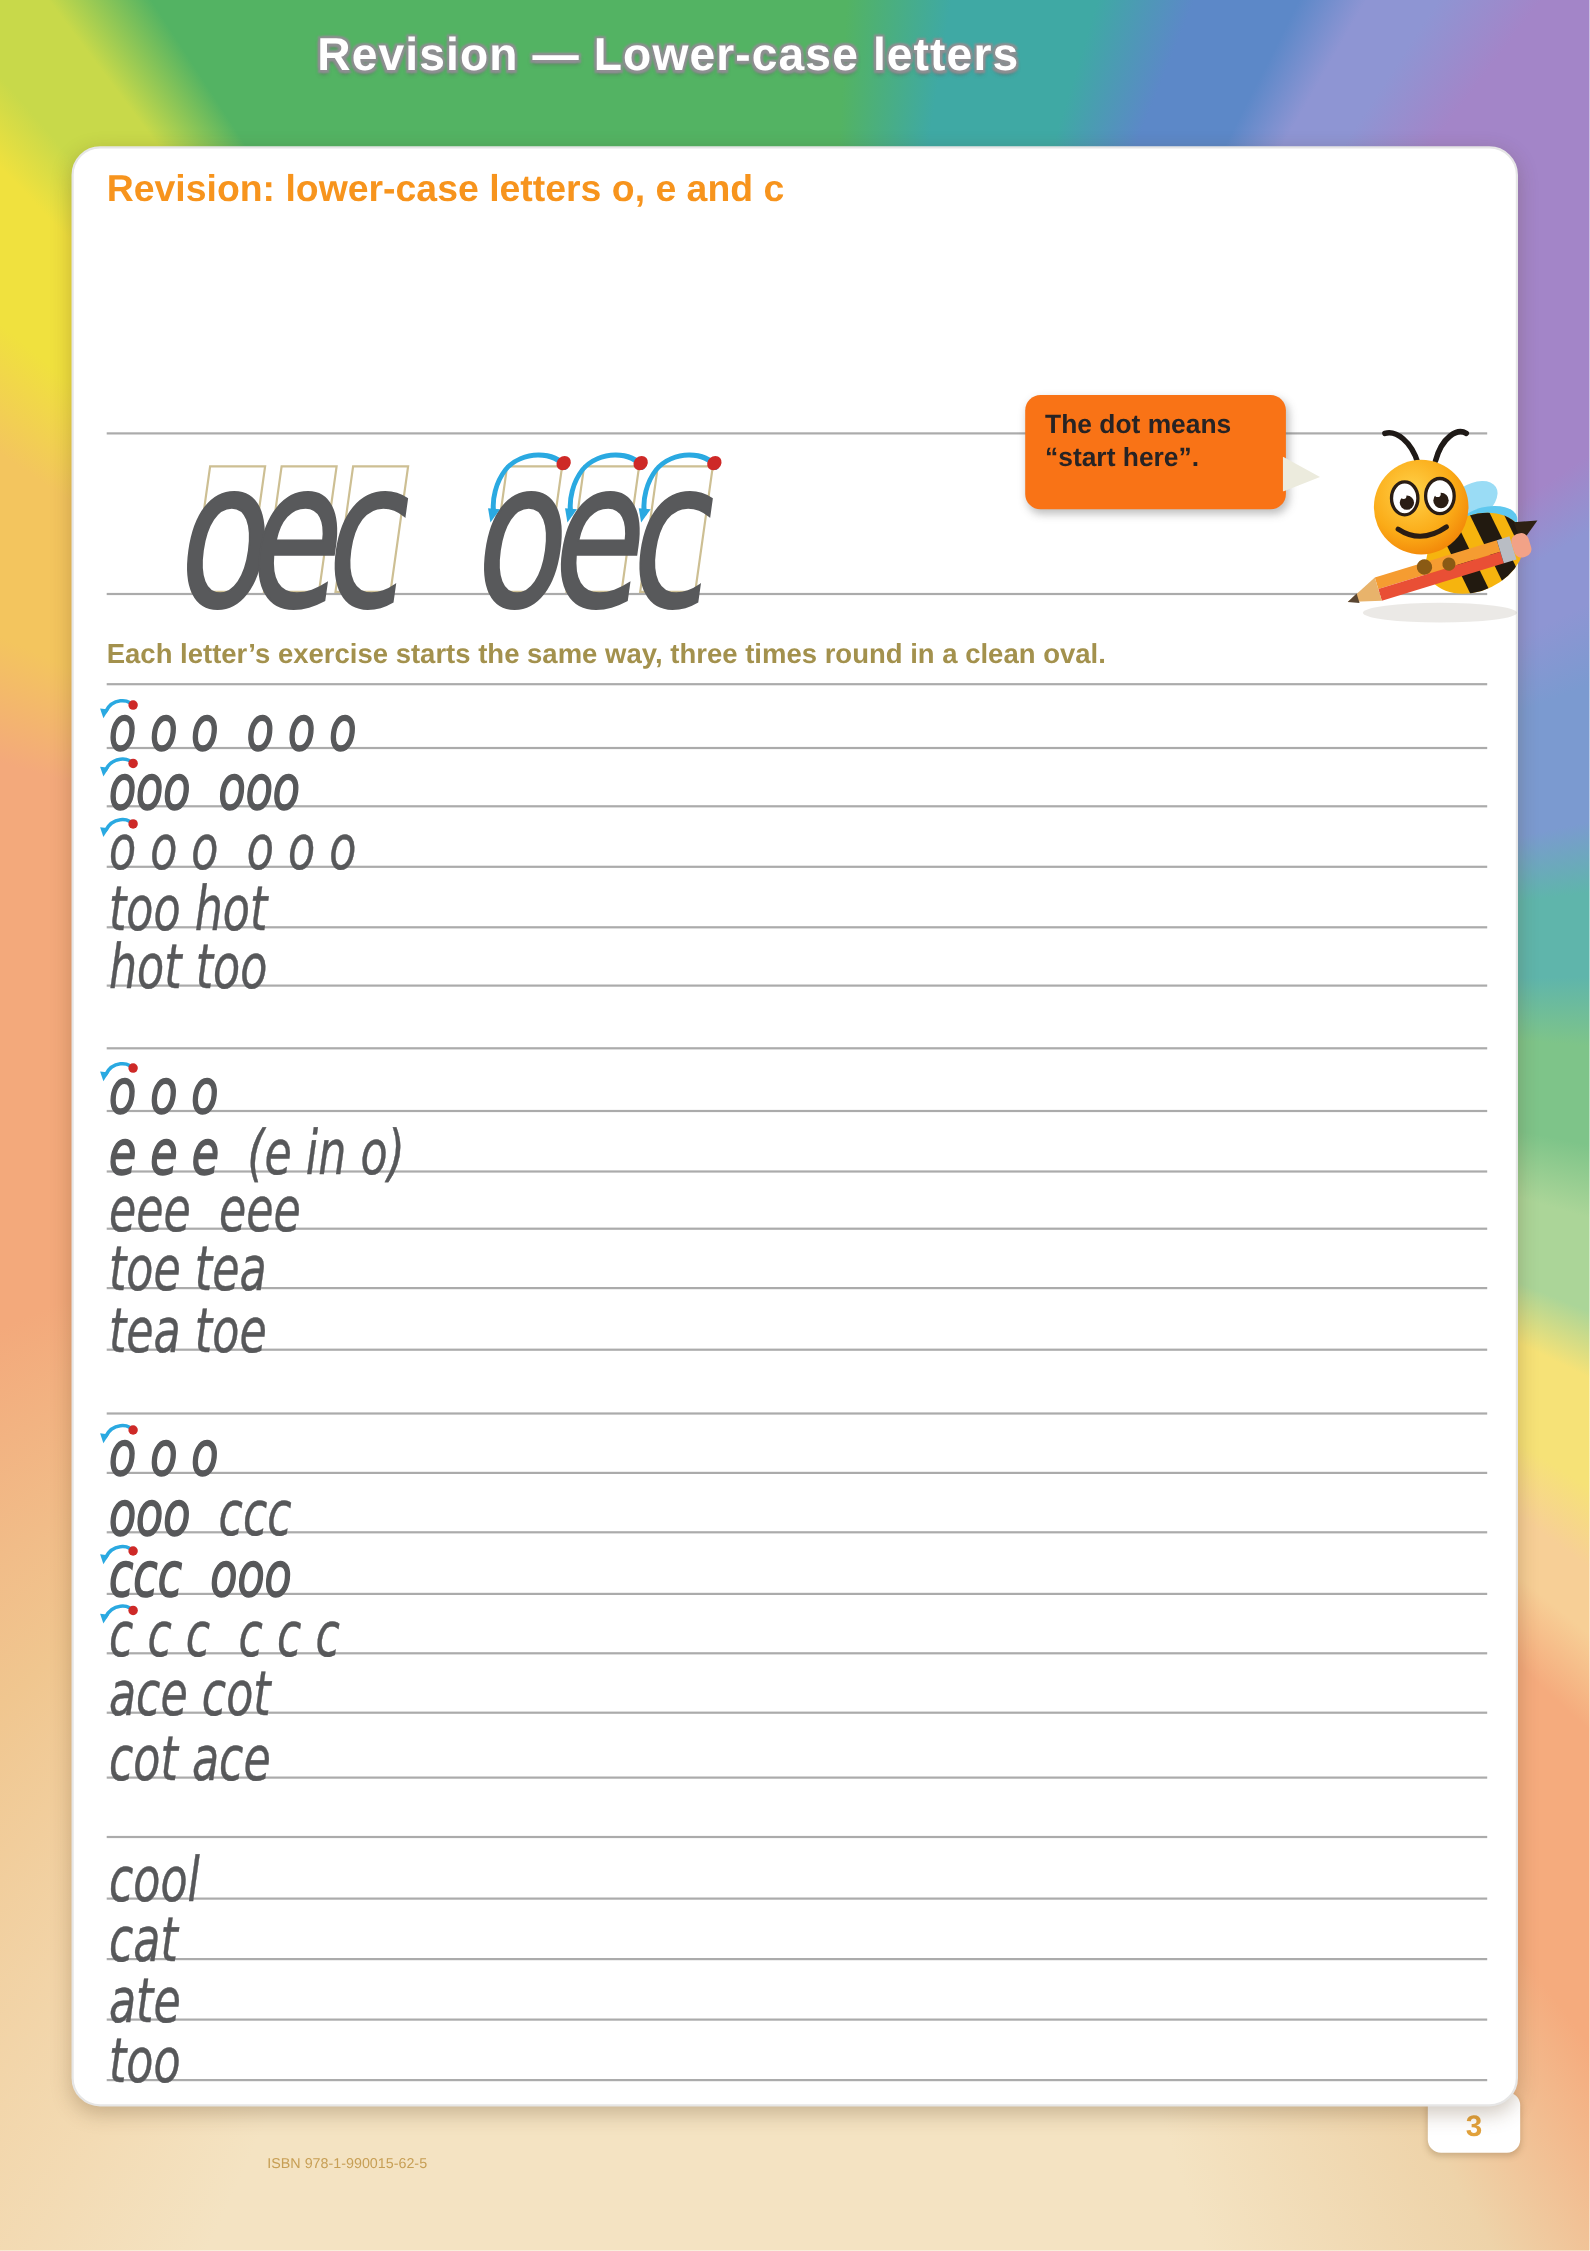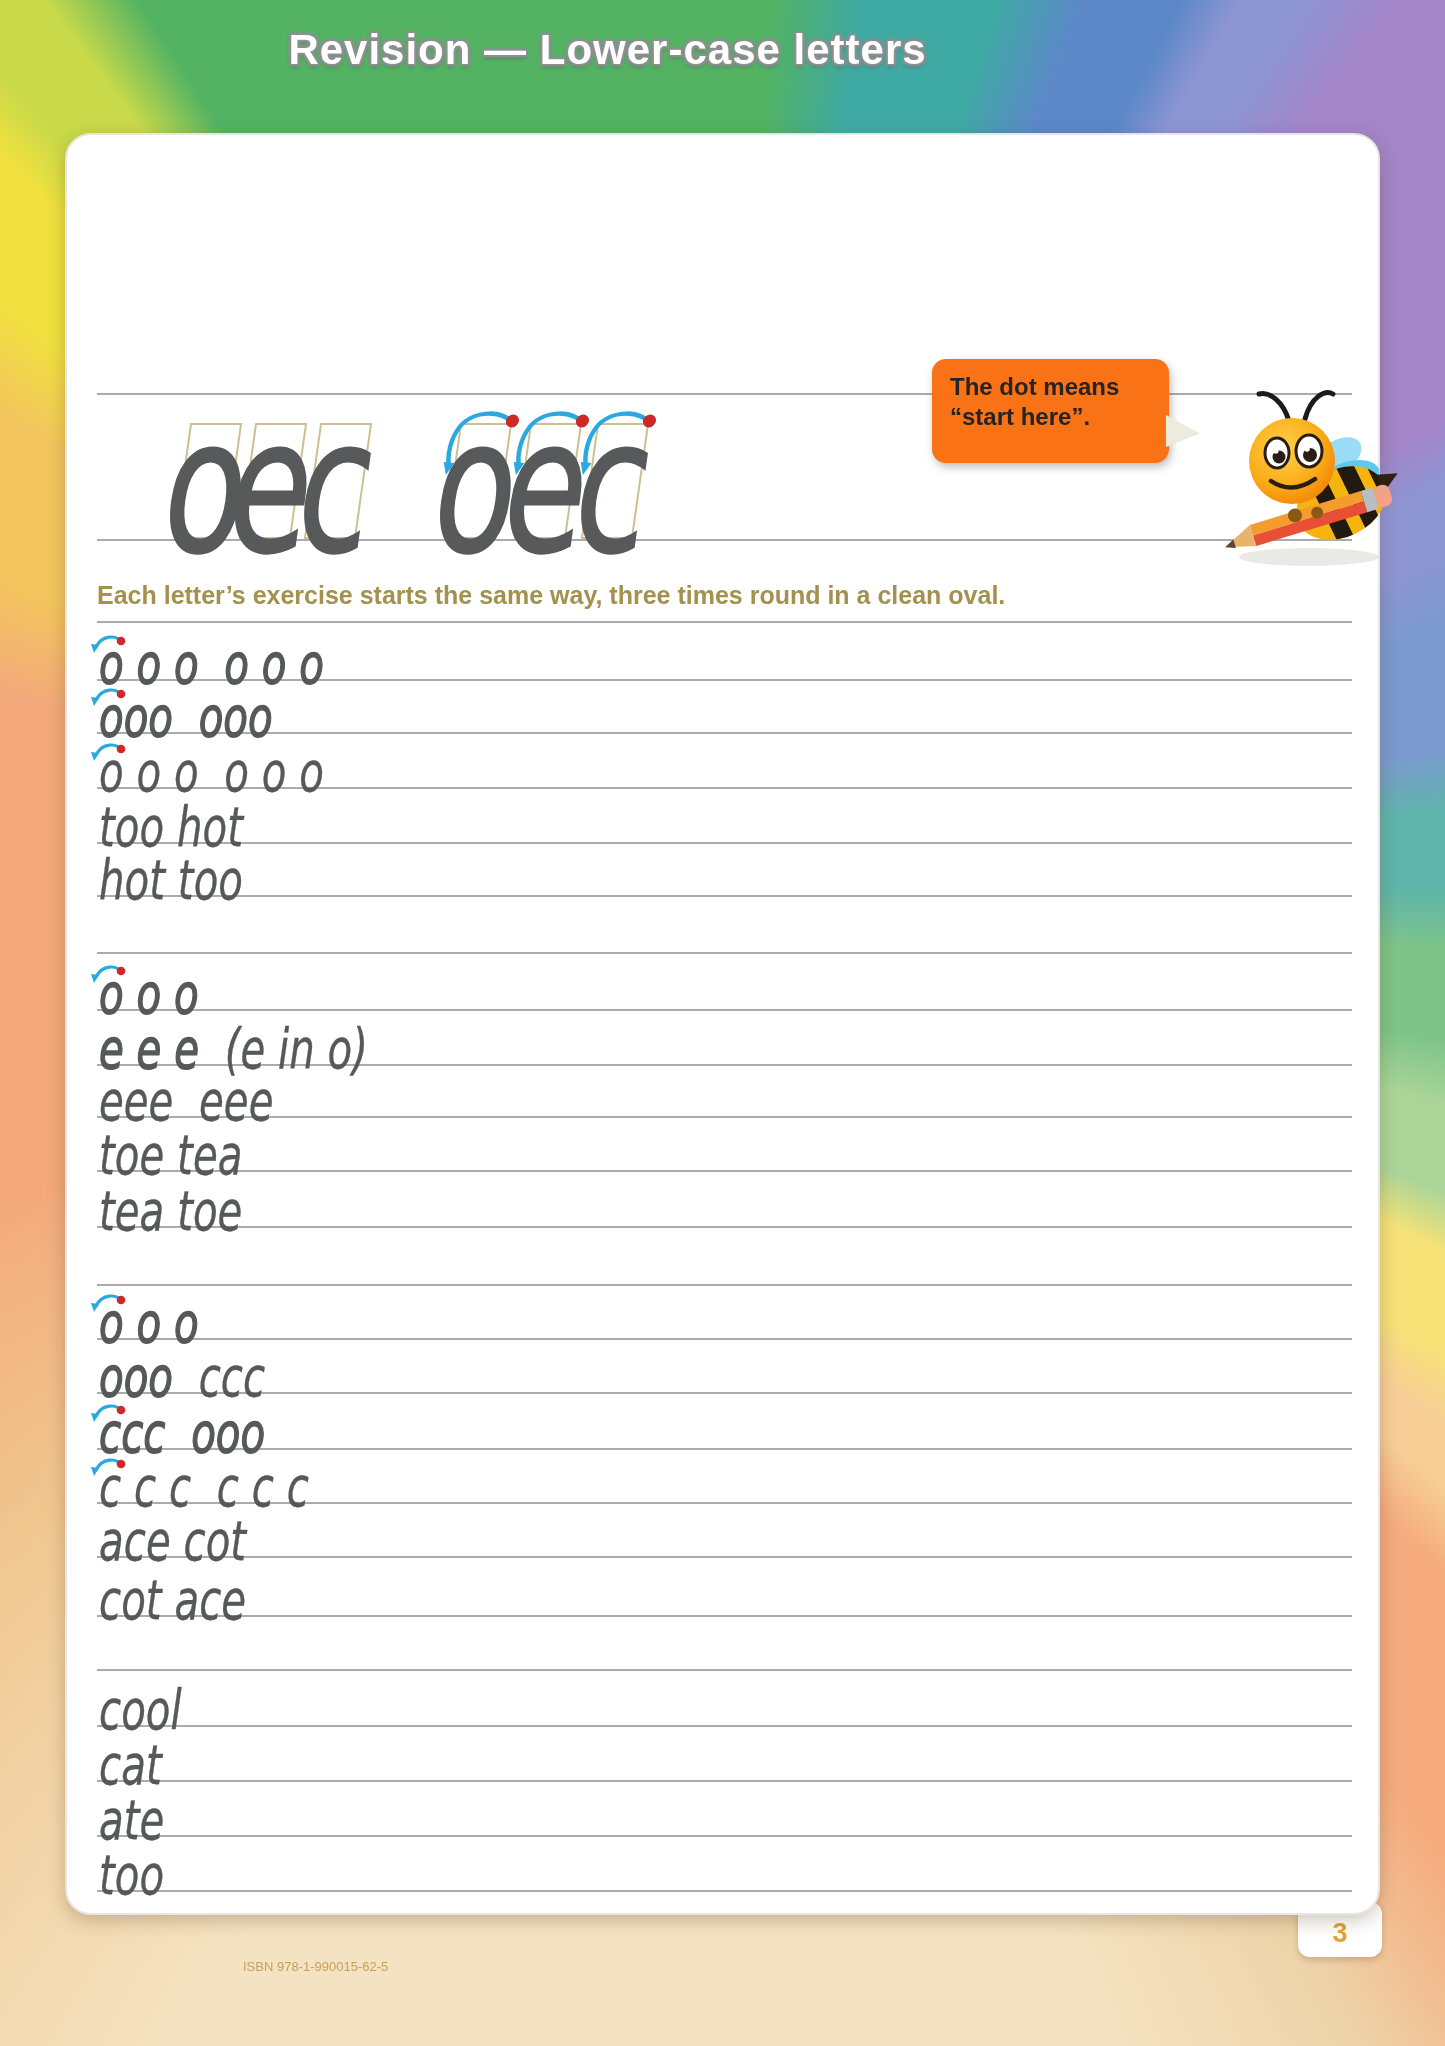--- a/index.html
+++ b/index.html
@@ -98,20 +98,21 @@
     display:flex;align-items:flex-end;justify-content:center;
   }
   .page-num{font-size:27px;font-weight:700;color:#e2a23c;margin-bottom:8px;}
 </style>
 </head>
 <body>
 
 <div class="page-title">Revision — Lower-case letters</div>
 
 <div class="card">
+  <div class="card-heading">Revision: lower-case letters o, e and c</div>
 
   <div class="rule" style="top:258px"></div>
   <div class="rule" style="top:404px"></div>
 
   <div id="model-row">
       <div class="lbox" style="left: 115px;">
         <span class="lglyph">o</span>
       </div>
       <div class="lbox" style="left: 180px;">
         <span class="lglyph">e</span>

